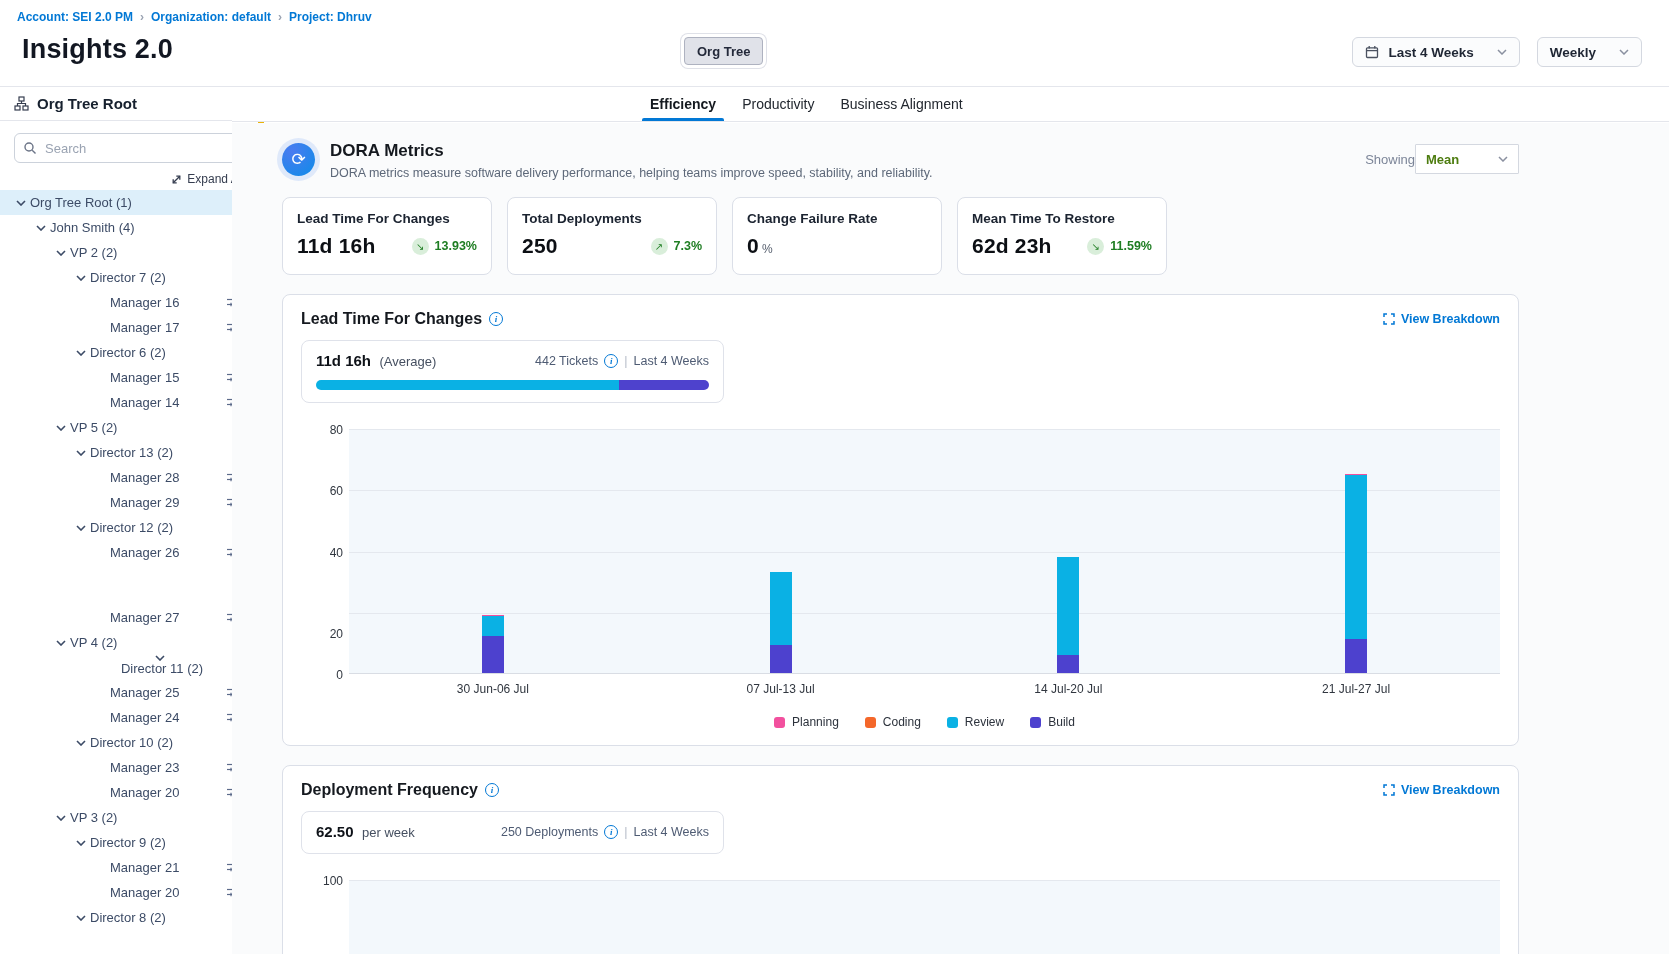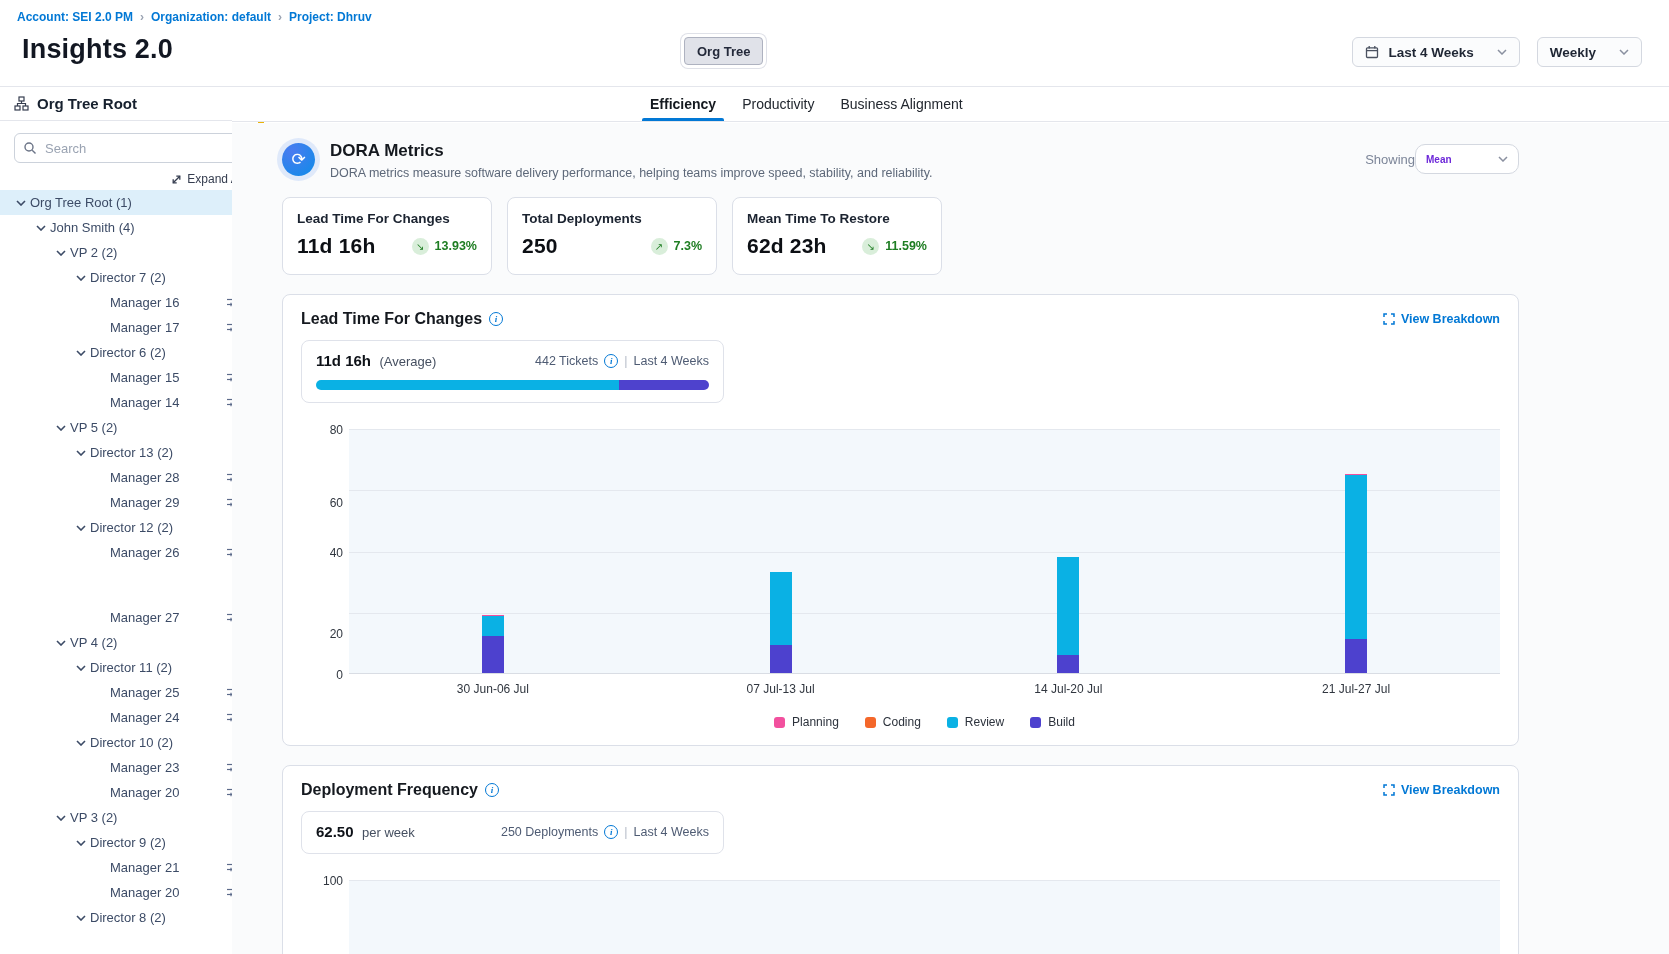--- a/index.html
+++ b/index.html
@@ -66,22 +66,22 @@
   .dora-ic { width:33px; height:33px; border-radius:50%; flex:none; margin-top:2px;
     background:radial-gradient(circle at 30% 25%, #4a7bf0, #0d8ce8);
     box-shadow:0 0 0 5px rgba(64,130,240,.14);
     display:flex; align-items:center; justify-content:center; color:#fff; font-size:17px; }
   .dora-txt { margin-left:15px; flex:1; }
   .dora-title { font-size:17px; font-weight:800; color:#15191f; }
   .dora-sub { margin-top:5px; font-size:12.5px; color:#5d6879; }
   .showing { display:flex; align-items:center; margin-top:3px; }
   .showing-label { font-size:13px; color:#7c8598; }
   .mean-select { height:30px; min-width:104px; background:#fff; border:1px solid #d4d8e0;
-    border-radius:10px; display:flex; align-items:center; justify-content:space-between;
-    padding:0 10px; font-size:10px; font-weight:700; color:#6d28d9; cursor:pointer; }
+    border-radius:1px; display:flex; align-items:center; justify-content:space-between;
+    padding:0 10px; font-size:13px; font-weight:700; color:#4d7c0f; cursor:pointer; }
 
   
   .cards { display:flex; gap:15px; margin-top:17px; }
   .m-card { width:210px; height:78px; background:#fff; border:1px solid #dbdfe8; border-radius:8px;
     padding:13px 14px; }
   .m-title { font-size:13.5px; font-weight:700; color:#1b2330; }
   .m-valrow { display:flex; align-items:center; justify-content:space-between; margin-top:8px; }
   .m-value { font-size:21px; font-weight:800; color:#0c0f14; letter-spacing:.2px; }
   .m-unit { font-size:12px; color:#565f6e; font-weight:400; margin-left:3px; }
   .trend { display:flex; align-items:center; gap:6px; }
@@ -371,21 +371,21 @@
           </span>
         </div>
         <div class="tree-row" style="padding-left: 56px;">
           <span class="tree-chev">
             <svg width="10" height="6" viewBox="0 0 10 6" fill="none" stroke="#3c4b66" stroke-width="1.6">
               <polyline points="1,1 5,5 9,1"></polyline>
             </svg>
           </span>
           <span class="tree-label">VP 4 (2)</span>
         </div>
-        <div class="tree-row" style="padding-left: 76px;">
+        <div class="tree-row" style="padding-left: 76px; flex-direction: column;">
           <span class="tree-chev">
             <svg width="10" height="6" viewBox="0 0 10 6" fill="none" stroke="#3c4b66" stroke-width="1.6">
               <polyline points="1,1 5,5 9,1"></polyline>
             </svg>
           </span>
           <span class="tree-label">Director 11 (2)</span>
         </div>
         <div class="tree-row" style="padding-left: 96px;">
           <span class="tree-chev"></span>
           <span class="tree-label">Manager 25</span>
@@ -533,20 +533,26 @@
             </div>
           </div>
           <div class="m-card">
             <div class="m-title">Total Deployments</div>
             <div class="m-valrow">
               <div><span class="m-value">250</span></div>
               <div class="trend">
                 <span class="trend-circ">↗</span>
                 <span class="trend-pct">7.3%</span>
               </div>
+            </div>
+          </div>
+          <div class="m-card">
+            <div class="m-title">Change Failure Rate</div>
+            <div class="m-valrow">
+              <div><span class="m-value">0</span><span class="m-unit">%</span></div>
             </div>
           </div>
           <div class="m-card">
             <div class="m-title">Mean Time To Restore</div>
             <div class="m-valrow">
               <div><span class="m-value">62d 23h</span></div>
               <div class="trend">
                 <span class="trend-circ">↘</span>
                 <span class="trend-pct">11.59%</span>
               </div>
@@ -593,21 +599,21 @@
         </div>
 
         <div class="chart-wrap">
           <div class="plot" id="lt-plot">
               <span class="ytick" style="position: absolute; top: 239px; left: -34px;">0</span>
               <div class="gridline" style="top: 183.75px;"></div>
               <span class="ytick" style="position: absolute; top: 177.75px; left: -34px; margin-top: 20px;">20</span>
               <div class="gridline" style="top: 122.5px;"></div>
               <span class="ytick" style="position: absolute; top: 116.5px; left: -34px;">40</span>
               <div class="gridline" style="top: 61.25px;"></div>
-              <span class="ytick" style="position: absolute; top: 55.25px; left: -34px; margin-top: 12px;">60</span>
+              <span class="ytick" style="position: absolute; top: 55.25px; left: -34px;">60</span>
               <div class="gridline" style="top: 0px;"></div>
               <span class="ytick" style="position: absolute; top: -6px; left: -34px;">80</span>
               <div class="bar" style="left: 12.5%;">
                 <div class="bar-seg" style="height: 36.75px; background: rgb(77, 65, 206);"></div>
                 <div class="bar-seg" style="height: 19.9062px; background: rgb(10, 177, 228);"></div>
                 <div class="bar-seg" style="height: 1.53125px; background: rgb(242, 80, 158);"></div>
               </div>
               <div class="bar" style="left: 37.5%;">
                 <div class="bar-seg" style="height: 27.5625px; background: rgb(77, 65, 206);"></div>
                 <div class="bar-seg" style="height: 73.5px; background: rgb(10, 177, 228);"></div>

